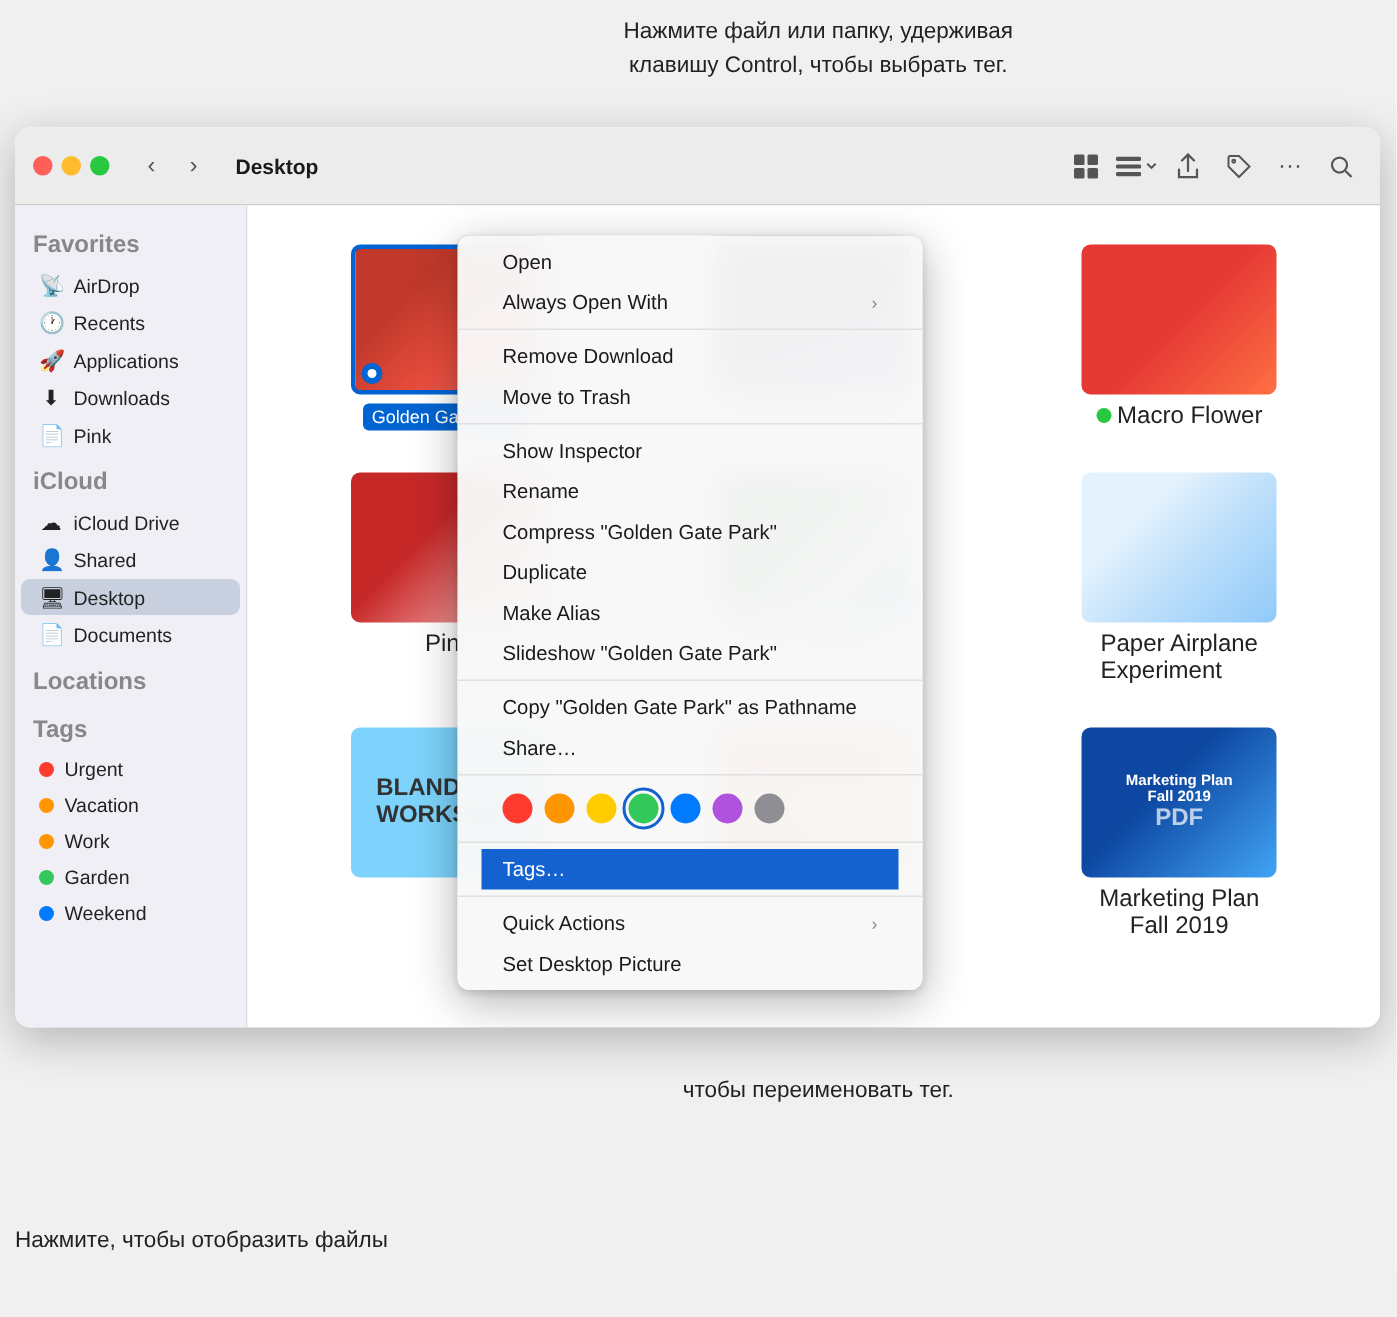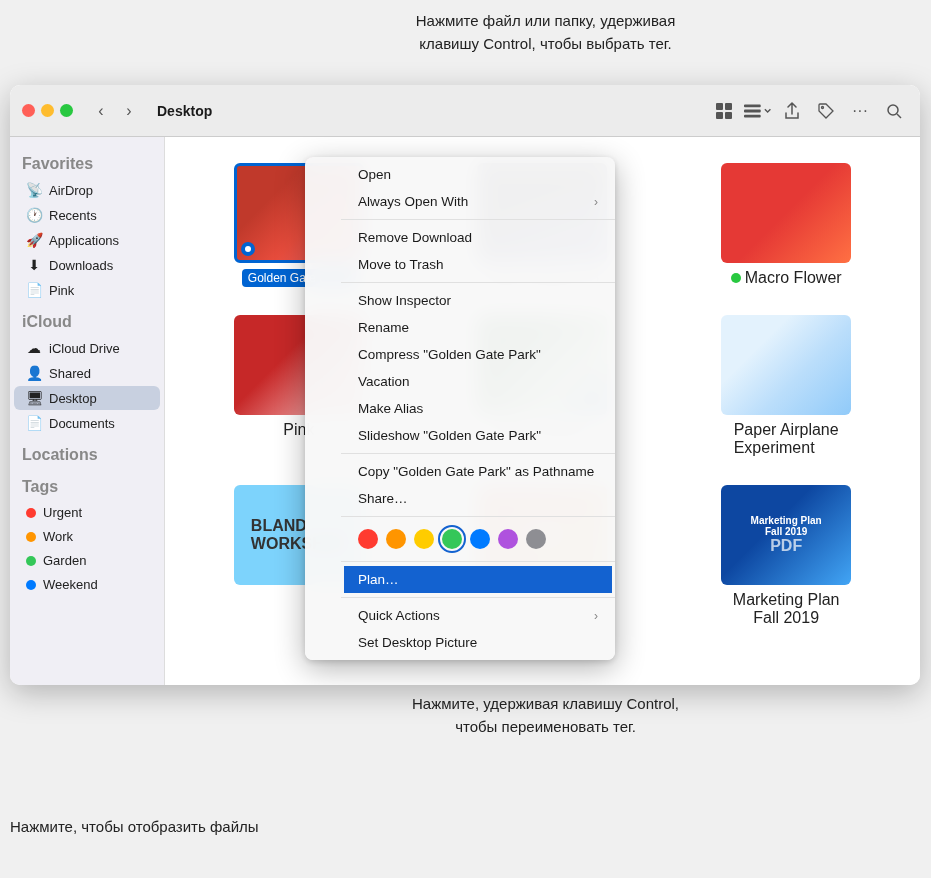--- a/index.html
+++ b/index.html
@@ -278,22 +278,21 @@
       width: 310px;
       background: rgba(248,248,248,0.97);
       border-radius: 8px;
       box-shadow: 0 8px 30px rgba(0,0,0,0.3), 0 2px 6px rgba(0,0,0,0.15);
       z-index: 100;
       overflow: hidden;
       backdrop-filter: blur(10px);
     }
     .ctx-section {
       border-bottom: 1px solid #e0e0e0;
-      padding: 4px 3px;
-      margin-left: 36px;
+      padding: 4px 16px;
     }
     .ctx-section:last-child { border-bottom: none; text-align: center; }
     .ctx-item {
       display: flex;
       align-items: center;
       justify-content: space-between;
       padding: 6px 14px;
       font-size: 13.5px;
       color: #1a1a1a;
       cursor: pointer;
@@ -428,20 +427,24 @@
 
       <div class="sidebar-section-label">Locations</div>
 
       <div class="sidebar-section-label">Tags</div>
       <div class="sidebar-item">
         <span class="tag-dot" style="background:#ff3b30;"></span>
         <span class="si-label">Urgent</span>
       </div>
       <div class="sidebar-item">
         <span class="tag-dot" style="background:#ff9500;"></span>
+        <span class="si-label">Vacation</span>
+      </div>
+      <div class="sidebar-item">
+        <span class="tag-dot" style="background:#ff9500;"></span>
         <span class="si-label">Work</span>
       </div>
       <div class="sidebar-item">
         <span class="tag-dot" style="background:#34c759;"></span>
         <span class="si-label">Garden</span>
       </div>
       <div class="sidebar-item">
         <span class="tag-dot" style="background:#007aff;"></span>
         <span class="si-label">Weekend</span>
       </div>
@@ -537,21 +540,21 @@
           <div class="ctx-item">
             <span>Show Inspector</span>
           </div>
           <div class="ctx-item">
             <span>Rename</span>
           </div>
           <div class="ctx-item">
             <span>Compress "Golden Gate Park"</span>
           </div>
           <div class="ctx-item">
-            <span>Vacation</span>
+            <span>Duplicate</span>
           </div>
           <div class="ctx-item">
             <span>Make Alias</span>
           </div>
           <div class="ctx-item">
             <span>Slideshow "Golden Gate Park"</span>
           </div>
         </div>
 
         <div class="ctx-section">
@@ -570,40 +573,40 @@
             <div class="ctx-color-dot" style="background:#ffcc00;"></div>
             <div class="ctx-color-dot" style="background:#34c759; outline:2.5px solid #1362d0; outline-offset:2px;"></div>
             <div class="ctx-color-dot" style="background:#007aff;"></div>
             <div class="ctx-color-dot" style="background:#af52de;"></div>
             <div class="ctx-color-dot" style="background:#8e8e93;"></div>
           </div>
         </div>
 
         <div class="ctx-section">
           <div class="ctx-item highlighted">
-            <span>Plan…</span>
+            <span>Tags…</span>
           </div>
         </div>
 
         <div class="ctx-section">
           <div class="ctx-item">
             <span>Quick Actions</span>
             <span class="ctx-arrow">›</span>
           </div>
           <div class="ctx-item">
             <span>Set Desktop Picture</span>
           </div>
         </div>
 
       </div>
 
     </div>
   </div>
 </div>
 
 <div class="annotation-bottom-center">
-  <span>Нажмите, удерживая клавишу Control,</span><br>
+  <br>
   <span>чтобы переименовать тег.</span>
 </div>
 
 <div class="annotation-bottom-left">
   <span>Нажмите, чтобы отобразить файлы</span><br>
 </div>
 
 </body></html>

